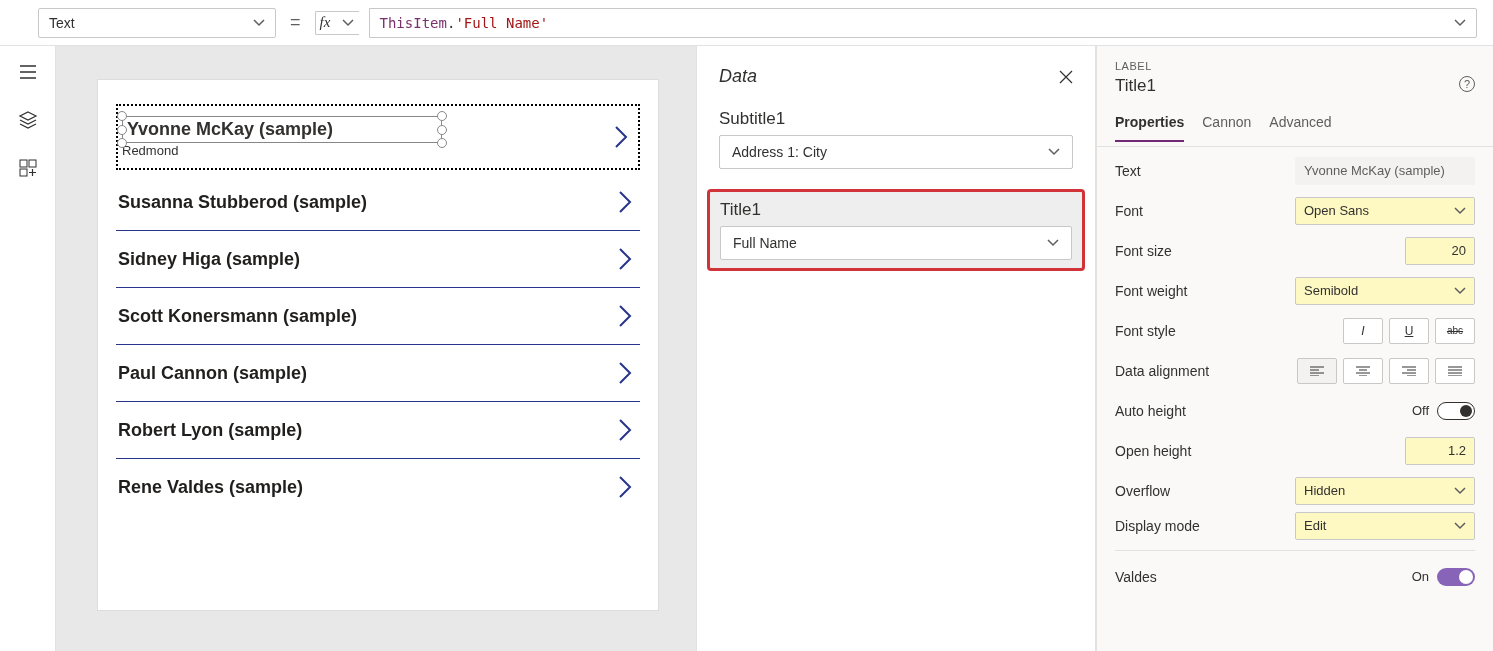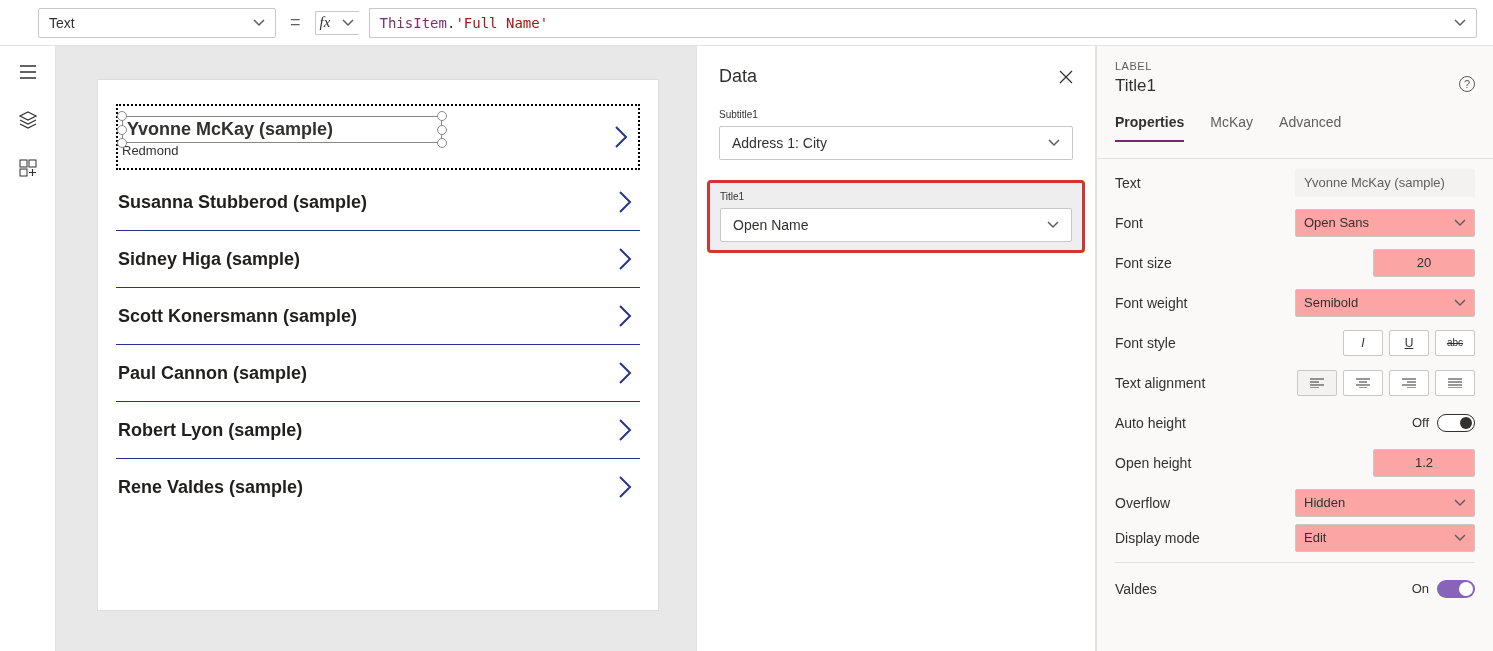--- a/index.html
+++ b/index.html
@@ -131,24 +131,25 @@
     flex: 0 0 400px;
     background:#fff;
     border-left: 1px solid var(--border);
     border-right: 1px solid var(--border);
     padding: 0;
   }
   .data-header {
     display:flex; align-items:center; justify-content:space-between;
     padding: 20px 22px 12px 22px;
     font-size: 18px;
+    font-style: italic;
   }
   .data-body { padding: 4px 22px; }
   .field-group { margin-bottom: 14px; padding: 6px 0; }
-  .fg-label { font-size:10px; color:#323130; margin-bottom:6px; }
+  .fg-label { font-size:17px; color:#323130; margin-bottom:6px; }
   .fg-select {
     height: 34px; border:1px solid var(--border-dark);
     border-radius:2px; background:#fff;
     display:flex; align-items:center; justify-content:space-between;
     padding: 8px 12px; font-size:14px;
   }
   .fg-highlight {
     border: 3px solid var(--highlight);
     border-radius: 4px;
     background: #eee;
@@ -162,41 +163,41 @@
     border-left: 1px solid var(--border);
     background: var(--bg-light-gray);
     overflow-y: auto;
   }
   .props-head { padding: 14px 18px 4px 18px; }
   .props-type { font-size: 11px; letter-spacing: .5px; color: var(--text-light); }
   .props-name-row { display:flex; justify-content:space-between; align-items:center; }
   .props-name { font-size: 17px; margin-top:4px; }
   .help-ic { width:16px;height:16px;border:1px solid var(--text-light);border-radius:50%;display:flex;align-items:center;justify-content:center;font-size:11px;color:var(--text-light);}
   .tabs {
-    display:flex; gap:26px; padding: 14px 18px 16px 18px;
+    display:flex; gap:18px; padding: 14px 18px 4px 18px;
     border-bottom: 1px solid var(--border);
     font-size: 14px;
   }
   .tab { padding-bottom: 10px; color: var(--text-light); cursor:pointer; }
   .tab.active { color: var(--text); font-weight:600; border-bottom: 2px solid var(--purple); }
   .prop-list { padding: 4px 18px; }
   .prow {
     display:flex; align-items:center; justify-content:space-between;
     min-height: 40px;
     font-size: 14px;
     border-bottom: 1px solid transparent;
   }
   .prow.sep { border-bottom: 1px solid var(--border); padding-bottom:10px; margin-bottom:6px;}
   .pinput {
     height: 28px; border:1px solid var(--border-dark); border-radius:2px;
-    background:#fca5a5; padding: 0 8px; font-size:13px;
+    background:#fef9c3; padding: 0 8px; font-size:13px;
     display:flex; align-items:center; justify-content:space-between;
   }
   .pinput.readonly { background: var(--bg-gray); border-color: var(--bg-gray); color: var(--text-light); }
-  .pinput.small { width: 102px; justify-content:center; }
+  .pinput.small { width: 70px; justify-content:flex-end; }
   .pinput.med { width: 180px; }
   .seg { display:flex; gap:6px; }
   .seg-btn {
     width:40px;height:26px;border:1px solid var(--border-dark);border-radius:2px;
     background:#fff; display:flex;align-items:center;justify-content:center;
     font-size:12px;
   }
   .seg-btn.active { background: var(--bg-gray); }
   .toggle {
     width:38px;height:18px;border-radius:10px;position:relative;
@@ -330,40 +331,40 @@
         <div class="fg-select">
           <span>Address 1: City</span>
           <svg class="chevron-down" viewBox="0 0 12 12">
               <path d="M1 3l5 5 5-5" fill="none" stroke="#605e5c" stroke-width="1.5"></path>
             </svg>
         </div>
       </div>
       <div class="fg-highlight">
         <div class="fg-label">Title1</div>
         <div class="fg-select">
-          <span>Open Name</span>
+          <span>Full Name</span>
           <svg class="chevron-down" viewBox="0 0 12 12">
               <path d="M1 3l5 5 5-5" fill="none" stroke="#605e5c" stroke-width="1.5"></path>
             </svg>
         </div>
       </div>
     </div>
   </div>
 
   <div class="props">
     <div class="props-head">
       <div class="props-type">LABEL</div>
       <div class="props-name-row">
         <div class="props-name">Title1</div>
         <div class="help-ic">?</div>
       </div>
     </div>
     <div class="tabs">
       <div class="tab active">Properties</div>
-      <div class="tab">McKay</div>
+      <div class="tab">Cannon</div>
       <div class="tab">Advanced</div>
     </div>
     <div class="prop-list">
       <div class="prow">
           <span>Text</span>
         <div class="pinput readonly med">
             <span>Yvonne McKay (sample)</span>
           </div>
         </div>
       <div class="prow">
@@ -398,21 +399,21 @@
             </div>
           <div class="seg-btn">
               <span style="text-decoration:underline">U</span>
             </div>
           <div class="seg-btn">
               <span style="text-decoration:line-through;font-size:10px">abc</span>
             </div>
         </div>
         </div>
       <div class="prow">
-          <span>Text alignment</span>
+          <span>Data alignment</span>
         <div class="seg">
           <div class="seg-btn active">
               <svg width="14" height="10" viewBox="0 0 14 10">
                 <path d="M0 1h14M0 4h9M0 7h14M0 10h9" stroke="#323130"></path>
               </svg>
             </div>
           <div class="seg-btn">
               <svg width="14" height="10" viewBox="0 0 14 10">
                 <path d="M0 1h14M3 4h8M0 7h14M3 10h8" stroke="#323130"></path>
               </svg>

